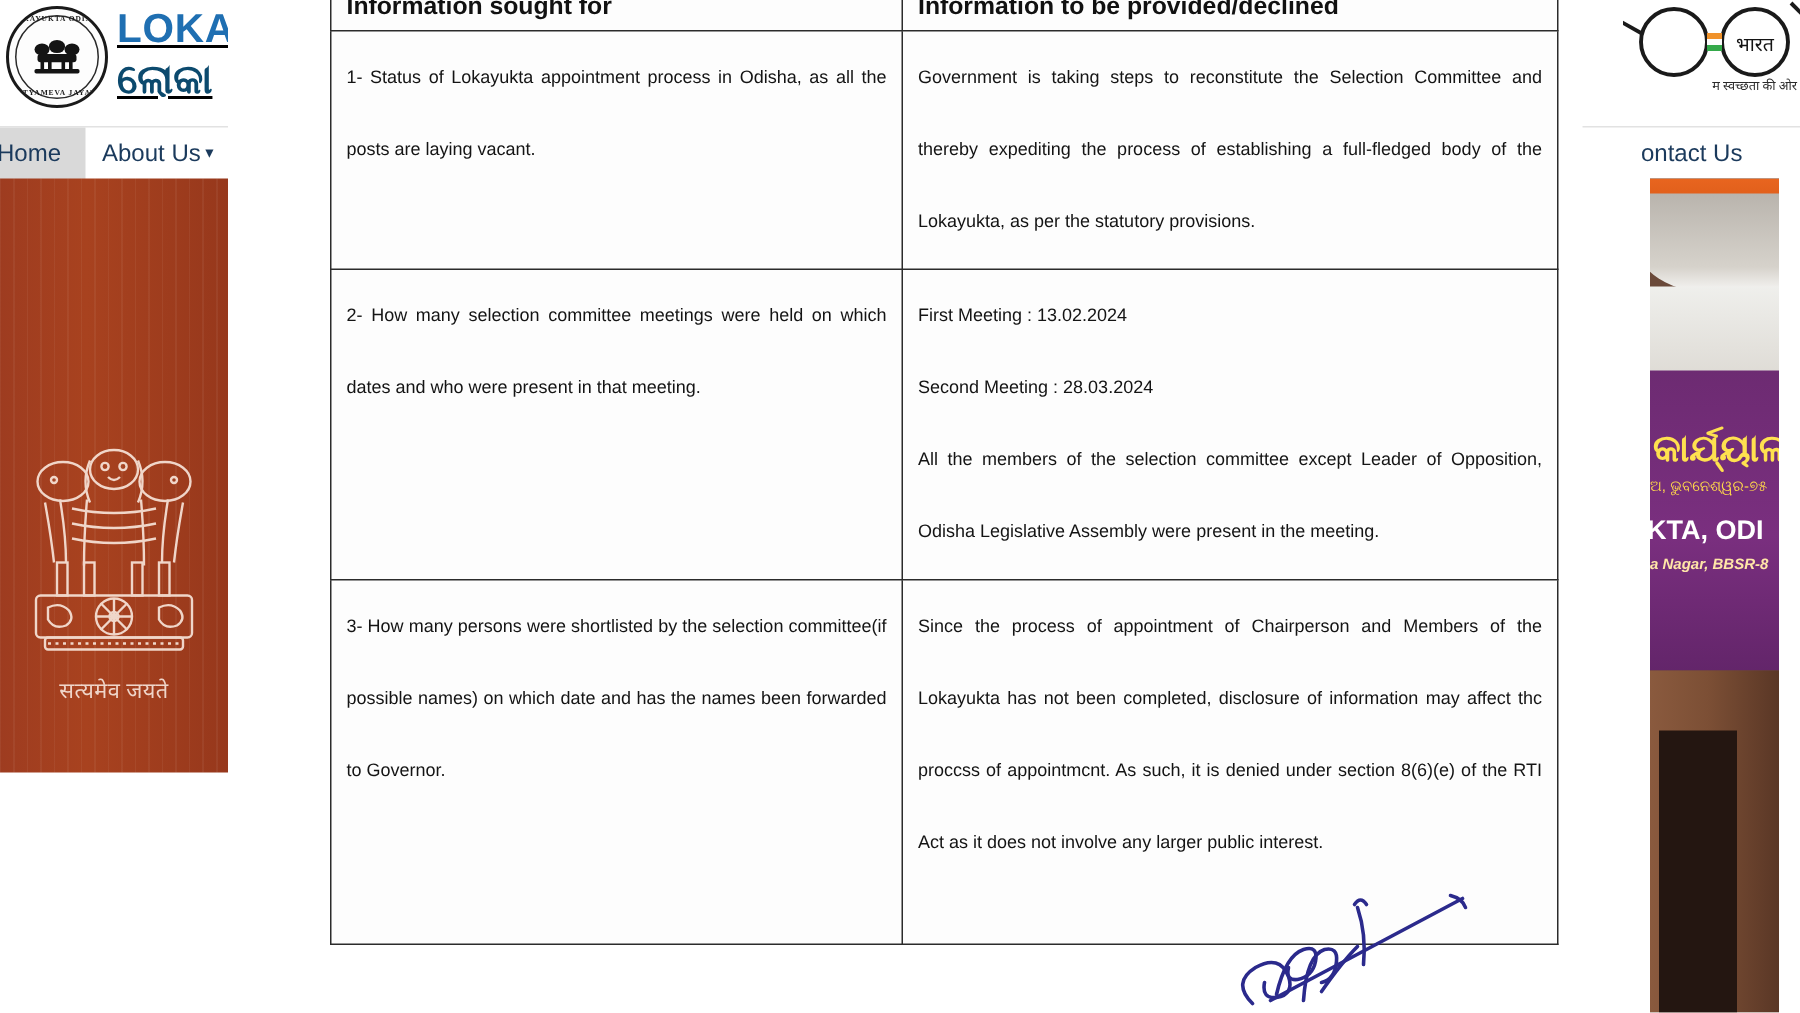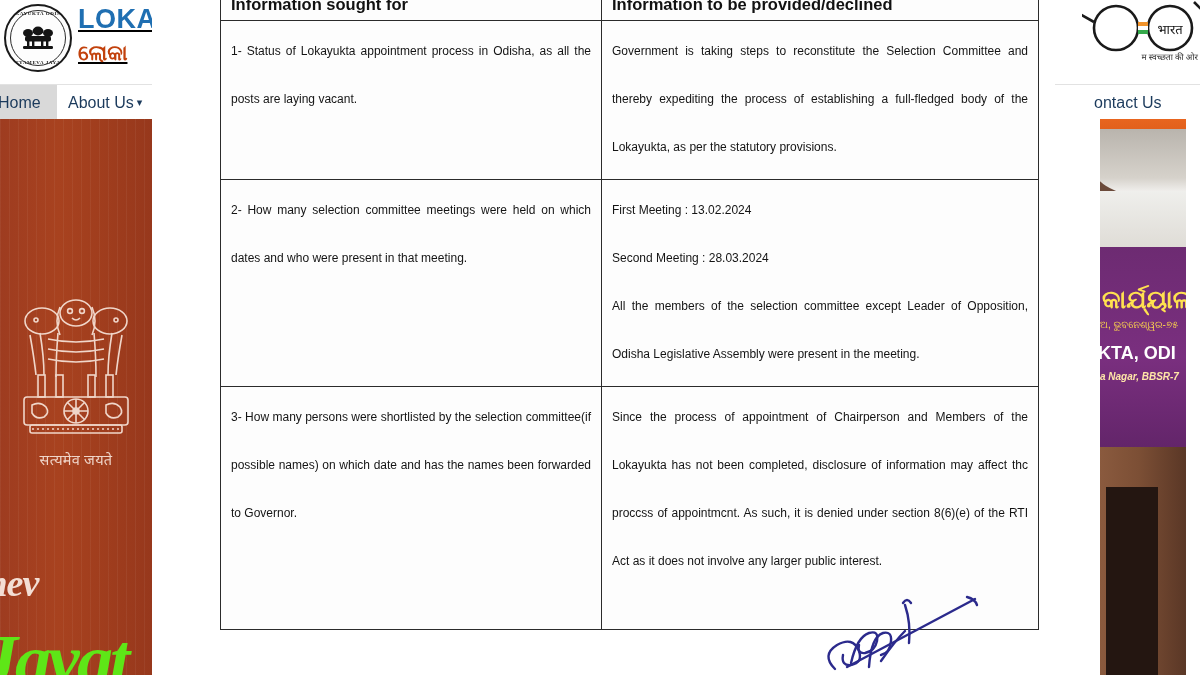--- a/index.html
+++ b/index.html
@@ -78,23 +78,23 @@
   .brand-en {
     font-size: 27px;
     font-weight: bold;
     color: #1f6fb2;
     letter-spacing: .5px;
     line-height: 34px;
     white-space: nowrap;
     padding-top: 2px;
   }
   .brand-or {
-    font-size: 21px;
-    font-weight: bold;
-    color: #c2410c;
+    font-size: 27px;
+    font-weight: bold;
+    color: #0c4a6e;
     line-height: 34px;
     white-space: nowrap;
   }
 
   
   .swachh {
     position: absolute;
     right: 0; top: 0;
     width: 118px; height: 80px;
     overflow: hidden;
@@ -142,21 +142,21 @@
     display: inline-block;
     font-size: 11px;
     margin-left: 3px;
     vertical-align: 2px;
   }
 
   
   .left-panel {
     position: absolute;
     left: 0; top: 119px;
-    width: 152px; height: 556px;
+    width: 152px; height: 396px;
     background:
       repeating-linear-gradient(90deg,
         rgba(255,255,255,.05) 0px, rgba(255,255,255,.05) 1px,
         rgba(0,0,0,0) 1px, rgba(0,0,0,0) 9px),
       linear-gradient(90deg, #9e3c20 0%, #a8421f 38%, #97381c 100%);
     overflow: hidden;
   }
   .panel-emblem {
     position: absolute;
     left: 50%;
@@ -447,21 +447,21 @@
   </div>
 
   <div class="right-photo">
     <div class="photo-sky"></div>
     <div class="photo-canopy"></div>
     <div class="photo-wall"></div>
     <div class="photo-banner">
       <div class="banner-or">କାର୍ଯ୍ୟାଳ</div>
       <div class="banner-or-sub">ଅ, ଭୁବନେଶ୍ୱର-୭୫</div>
       <div class="banner-en">KTA, ODI</div>
-      <div class="banner-en-sub">a Nagar, BBSR-7</div>
+      <div class="banner-en-sub">a Nagar, BBSR-8</div>
     </div>
     <div class="photo-door"></div>
     <div class="photo-door-dark"></div>
   </div>
 
   <div class="doc-sheet">
 
     <table class="rti-table">
       <thead>
         <tr>

